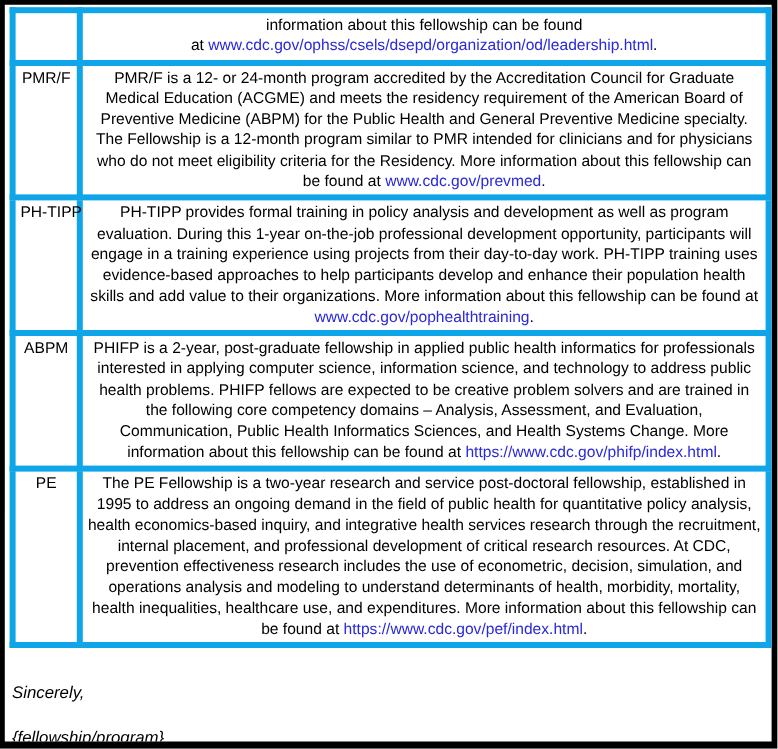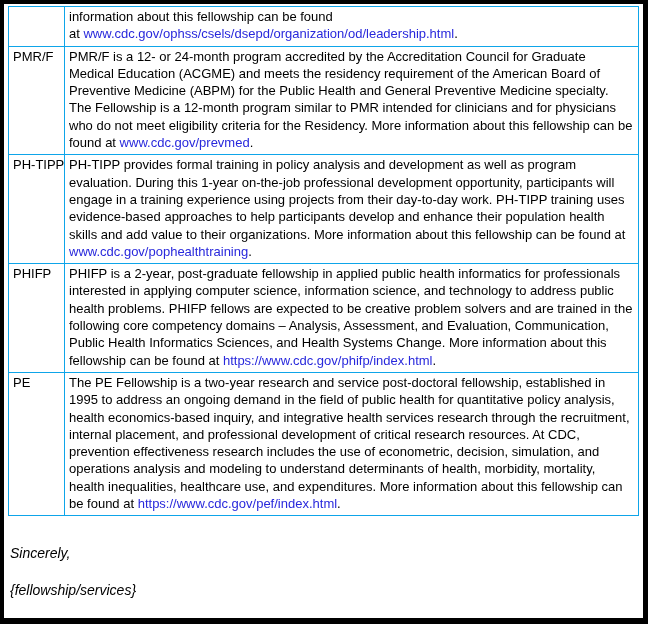--- a/index.html
+++ b/index.html
@@ -17,24 +17,25 @@
     font-size: 13px;
     color: var(--ink);
     overflow: hidden;
   }
   table.fellowship-table {
     border-collapse: collapse;
     width: 630px;
     table-layout: fixed;
   }
   .fellowship-table td {
-    border: 1px solid #0ea5e9;
+    border: 5px solid #0ea5e9;
     vertical-align: top;
     padding: 1px 4px 3px 4px;
     line-height: 17.3px;
+    text-align: center;
   }
   .fellowship-table td.label-cell {
     width: 56px;
     white-space: nowrap;
     padding-left: 4px;
   }
   .fellowship-table td.desc-cell { width: 574px; }
   a.link, .link {
     color: var(--link-color);
     cursor: pointer;
@@ -63,28 +64,28 @@
     <td class="label-cell">PMR/F</td>
     <td class="desc-cell"><span>PMR/F is a 12- or 24-month program accredited by the Accreditation Council for Graduate Medical Education (ACGME) and meets the residency requirement of the American Board of Preventive Medicine (ABPM) for the Public Health and General Preventive Medicine specialty. The Fellowship is a 12-month program similar to PMR intended for clinicians and for physicians who do not meet eligibility criteria for the Residency. More information about this fellowship can be found at </span><a class="link">www.cdc.gov/prevmed</a><span>.</span></td>
   </tr>
 
   <tr>
     <td class="label-cell">PH-TIPP</td>
     <td class="desc-cell"><span>PH-TIPP provides formal training in policy analysis and development as well as program evaluation. During this 1-year on-the-job professional development opportunity, participants will engage in a training experience using projects from their day-to-day work. PH-TIPP training uses evidence-based approaches to help participants develop and enhance their population health skills and add value to their organizations. More information about this fellowship can be found at </span><a class="link">www.cdc.gov/pophealthtraining</a><span>.</span></td>
   </tr>
 
   <tr>
-    <td class="label-cell">PHIFP</td>
+    <td class="label-cell">ABPM</td>
     <td class="desc-cell"><span>PHIFP is a 2-year, post-graduate fellowship in applied public health informatics for professionals interested in applying computer science, information science, and technology to address public health problems. PHIFP fellows are expected to be creative problem solvers and are trained in the following core competency domains – Analysis, Assessment, and Evaluation, Communication, Public Health Informatics Sciences, and Health Systems Change. More information about this fellowship can be found at </span><a class="link">https://www.cdc.gov/phifp/index.html</a><span>.</span></td>
   </tr>
 
   <tr>
     <td class="label-cell">PE</td>
     <td class="desc-cell"><span>The PE Fellowship is a two-year research and service post-doctoral fellowship, established in 1995 to address an ongoing demand in the field of public health for quantitative policy analysis, health economics-based inquiry, and integrative health services research through the recruitment, internal placement, and professional development of critical research resources. At CDC, prevention effectiveness research includes the use of econometric, decision, simulation, and operations analysis and modeling to understand determinants of health, morbidity, mortality, health inequalities, healthcare use, and expenditures. More information about this fellowship can be found at </span><a class="link">https://www.cdc.gov/pef/index.html</a><span>.</span></td>
   </tr>
 </tbody>
   </table>
 
   <div class="closing">
     <div class="salutation">Sincerely,</div>
-    <div class="signature">{fellowship/services}</div>
+    <div class="signature">{fellowship/program}</div>
   </div>
 </div>
 
 </body></html>

